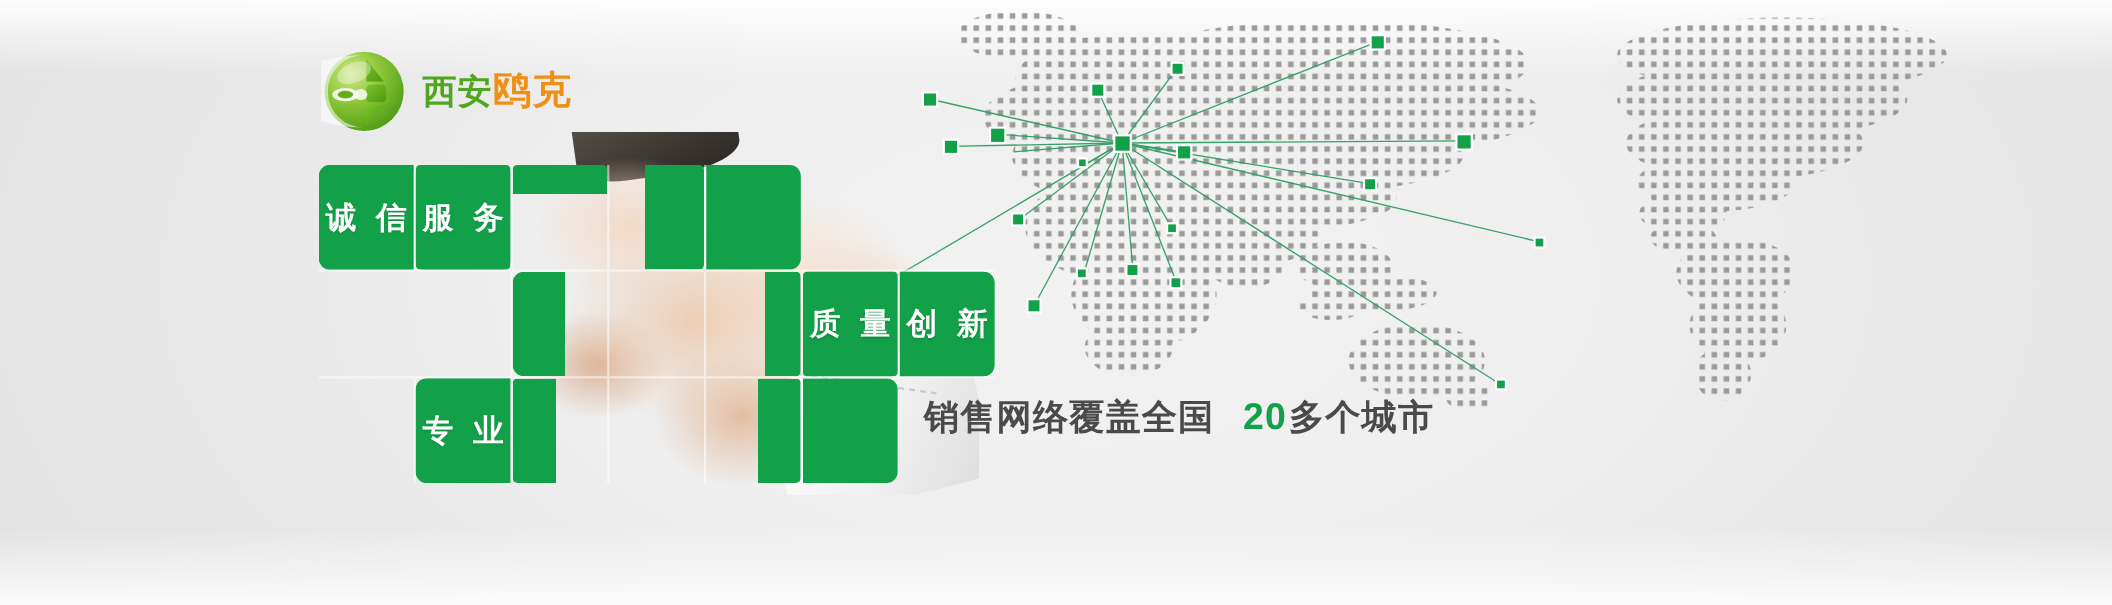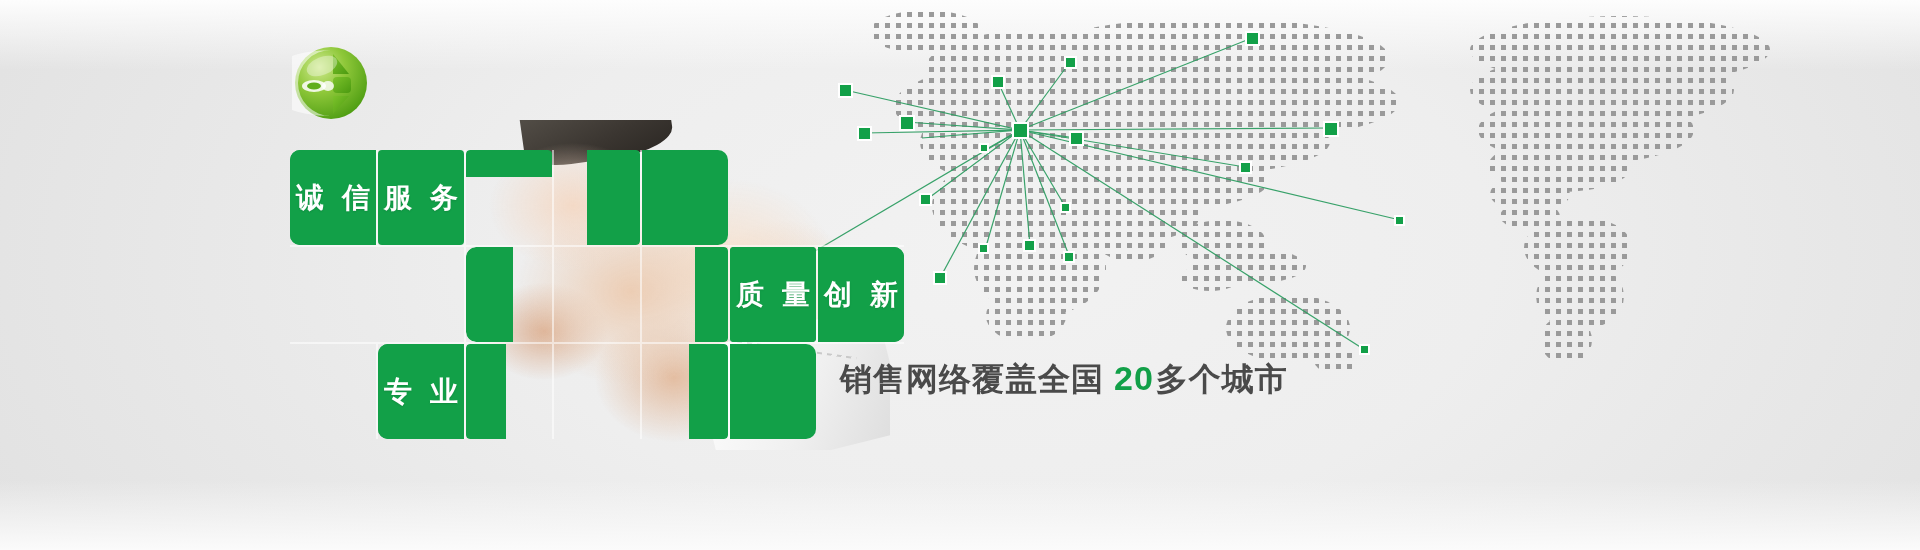--- a/index.html
+++ b/index.html
@@ -158,21 +158,21 @@
     top: 358px;
     font-size: 32px;
     font-weight: bold;
     color: #4a4a4a;
     letter-spacing: 1px;
     white-space: nowrap;
   }
   .tagline .hl {
     color: #12a048;
     font-size: 34px;
-    margin: 0 2px 0 10px;
+    margin: 0 2px 0 26px;
   }
 </style>
 </head>
 <body>
 
 <div id="banner">
 
   <div class="edge-top"></div>
   <div class="edge-bottom"></div>
 
@@ -294,20 +294,23 @@
         <path d="M41 10 L57 30 L41 30 Z" fill="url(#gleaf)"></path>
         <rect x="41" y="33" width="18" height="16" rx="4" fill="url(#gleaf)"></rect>
         <path d="M41 52 L57 52 L41 70 Z" fill="url(#gleaf)"></path>
         <ellipse cx="22" cy="42" rx="12" ry="6" fill="#ffffff" opacity="0.85"></ellipse>
         <ellipse cx="22" cy="42" rx="7" ry="3.5" fill="#5fae1a"></ellipse>
         <ellipse cx="36" cy="42" rx="6" ry="5" fill="#ffffff" opacity="0.8"></ellipse>
         <ellipse cx="30" cy="22" rx="16" ry="9" fill="#ffffff" opacity="0.35" transform="rotate(-22 30 22)"></ellipse>
       </svg>
     </div>
     <div class="logo-text">
+      <div class="logo-line1">
+        <span class="cn-green">西安</span><span class="cn-orange">鸥克</span>
+      </div>
     </div>
   </div>
 
   <div class="mosaic">
 
     <div class="photo">
       <div class="sleeve-dark"></div>
       <div class="skin"></div>
       <div class="cuff"></div>
     </div>

